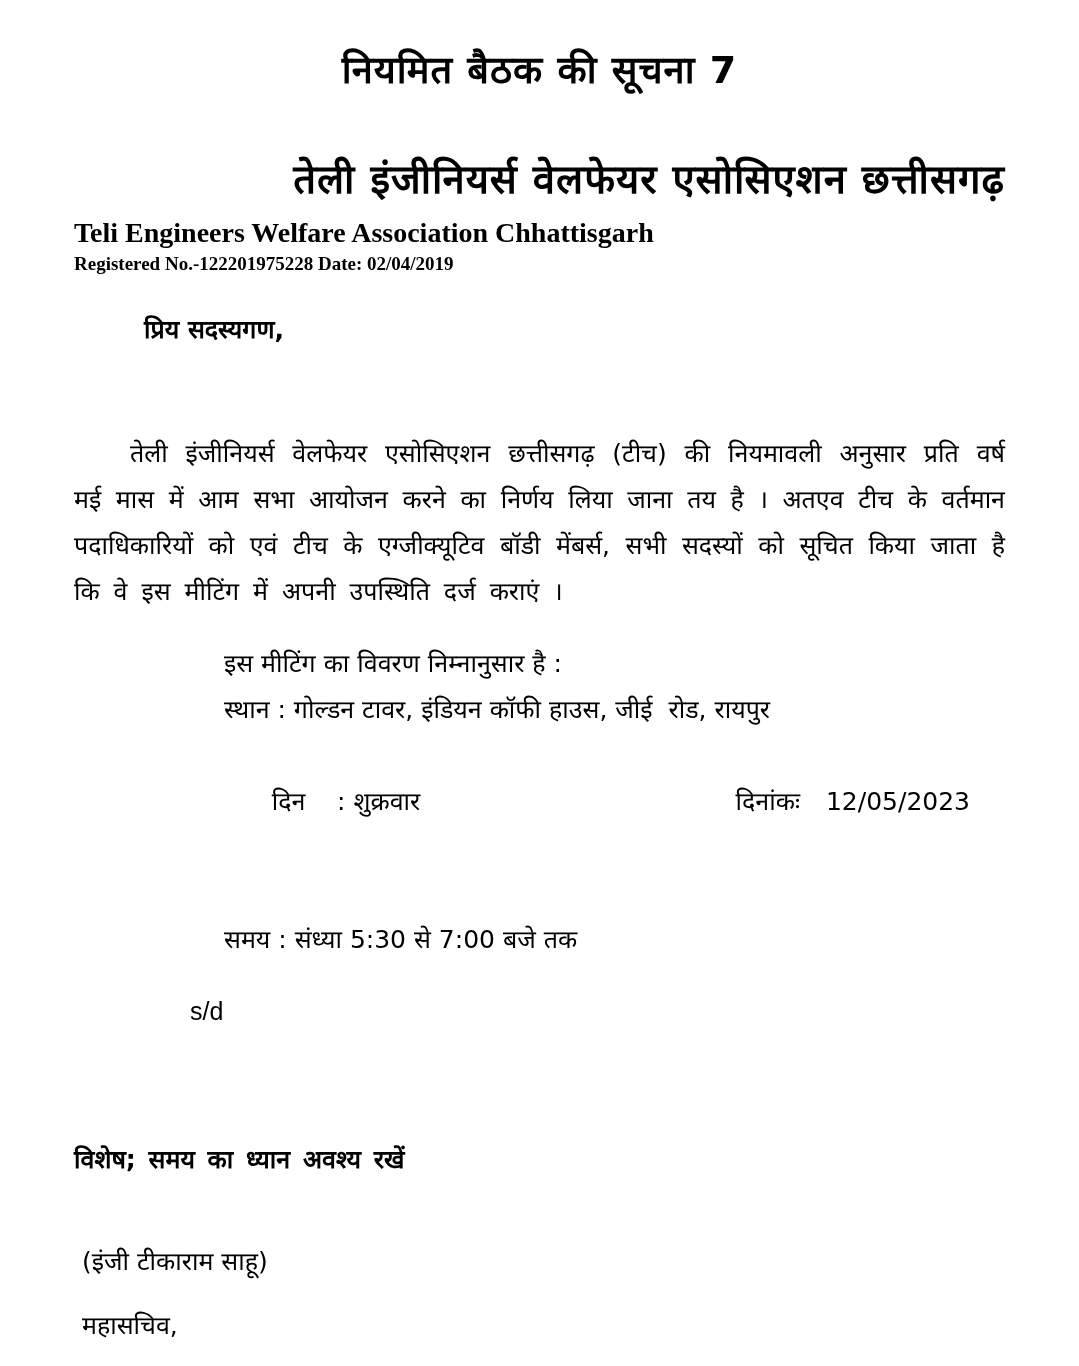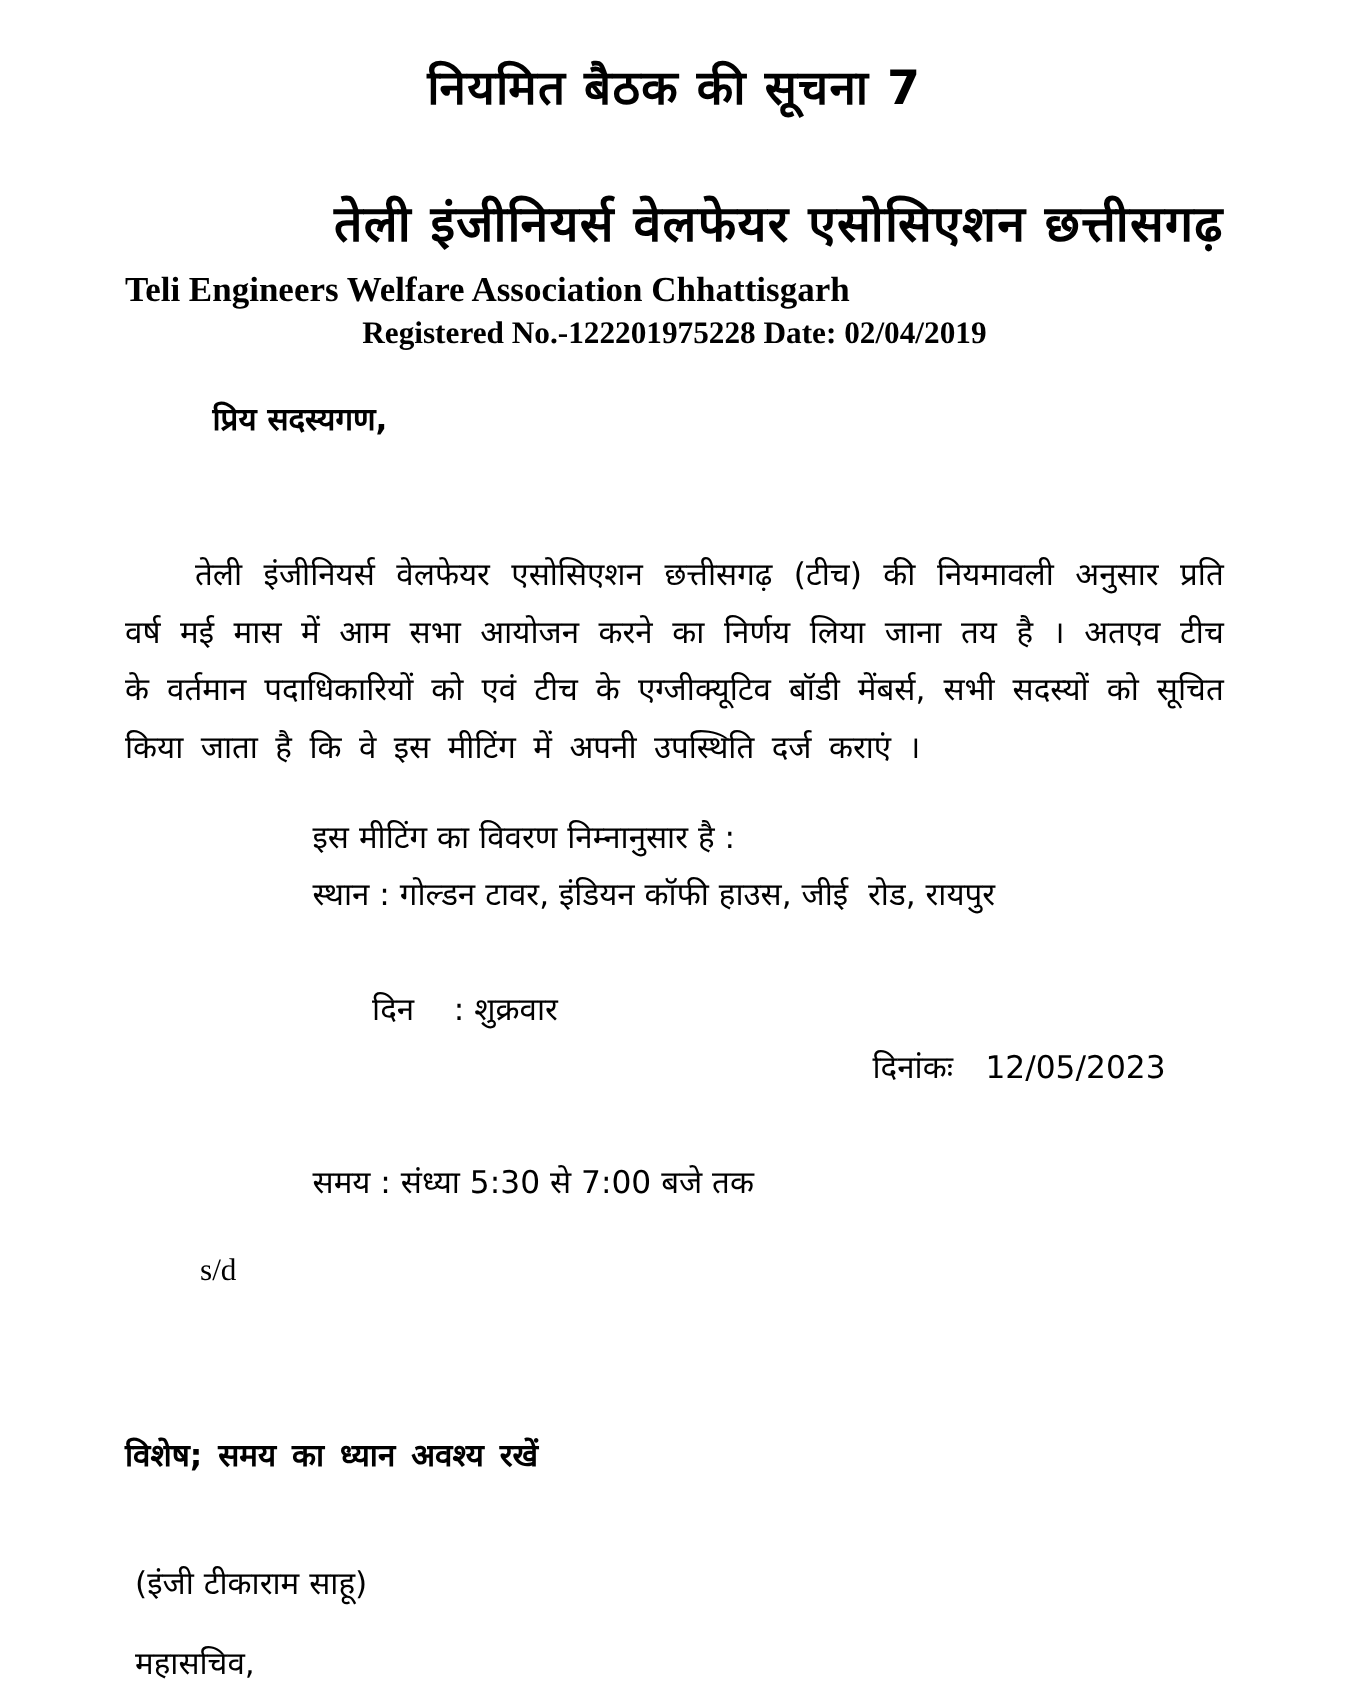--- a/index.html
+++ b/index.html
@@ -11,21 +11,21 @@
   body {
     font-family: "DejaVu Sans", sans-serif;
     position: relative;
     height: 1366px;
     overflow: hidden;
   }
   .page {
     width: 1079px;
     height: 1008px;
     background: #ffffff;
-    padding: 0 100px;
+    padding: 0 74px;
   }
   .notice-title {
     text-align: center;
     font-weight: bold;
     font-size: 38px;
     padding-top: 42px;
     letter-spacing: 1px;
   }
   .org-name-hindi {
     text-align: right;
@@ -35,23 +35,23 @@
     letter-spacing: 1px;
   }
   .org-name-english {
     text-align: left;
     font-weight: bold;
     font-size: 28px;
     font-family: "Liberation Serif", "DejaVu Serif", serif;
     margin-top: 12px;
   }
   .registration-line {
-    text-align: center;
+    text-align: left;
     font-weight: bold;
-    font-size: 25px;
+    font-size: 19px;
     font-family: "Liberation Serif", "DejaVu Serif", serif;
     margin-top: 4px;
   }
   .salutation {
     font-size: 25px;
     margin-top: 36px;
     margin-left: 70px;
     font-weight: bold;
   }
   .body-paragraph {
@@ -74,23 +74,23 @@
     margin-left: 46px;
   }
   .date-group {
     position: absolute;
     left: 448px;
     top: 0;
     white-space: pre-wrap;
   }
   .date-value { margin-left: 26px; }
   .signed-abbrev {
-    font-family: Liberation Serif, serif;
+    font-family: Liberation Sans, sans-serif;
     font-size: 25px;
-    margin-left: 60px;
+    margin-left: 116px;
     margin-top: 34px;
   }
   .special-note {
     font-size: 25px;
     font-weight: bold;
     margin-top: 115px;
     word-spacing: 4px;
   }
   .signatory-name {
     font-size: 25px;

